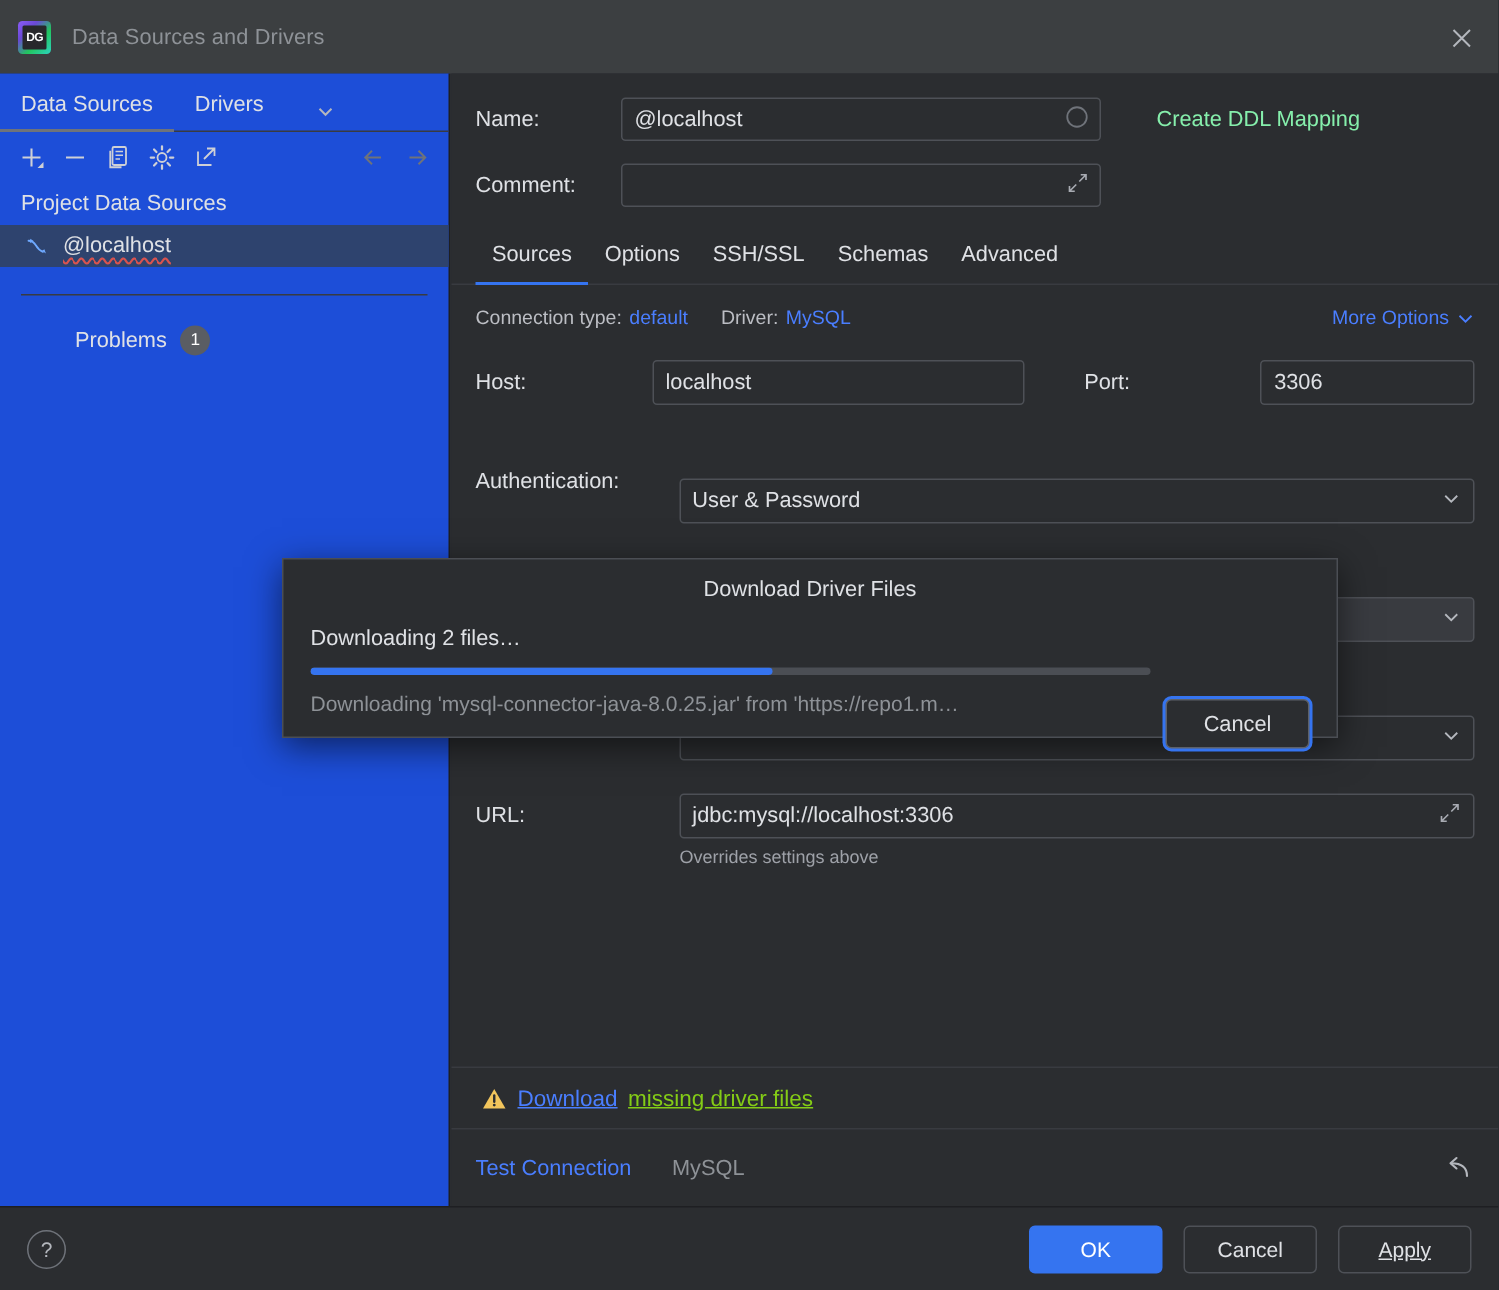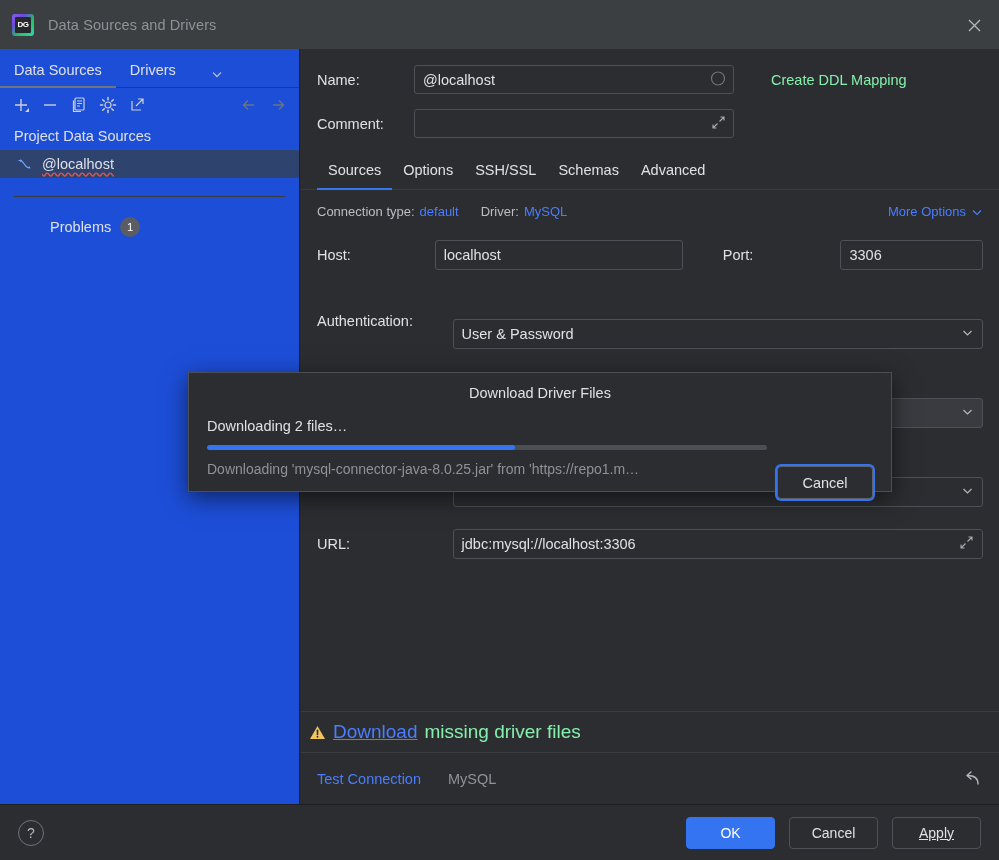--- a/index.html
+++ b/index.html
@@ -176,26 +176,26 @@
   .db-combo { width: 532px; }
 
   .url-row { margin-top: 22px; }
   .url-row .lbl { width: 136px; }
   .url-input { width: 532px; height: 30px; }
   .url-input .expand-ic { position: absolute; right: 8px; top: 50%; transform: translateY(-50%); }
   .url-hint { font-size: 12px; color: #9ea1a8; padding-left: 152px; margin-top: 5px; }
 
   .download-bar {
     position: absolute; left: 0; right: 0; bottom: 52px; height: 41px;
-    border-top: 1px solid #393b40; display: flex; align-items: center; padding-left: 8px;
-    font-size: 19px; gap: 7px;
+    border-top: 1px solid #393b40; display: flex; align-items: center; padding-left: 20px;
+    font-size: 15px; gap: 7px;
   }
   .download-bar .warn-ic { display: flex; align-items: center; }
   .dl-link { color: #4a7eff; text-decoration: underline; cursor: pointer; }
-  .dl-rest { color: #86efac; }
+  .dl-rest { color: #84cc16; text-decoration: underline; }
 
   .test-bar {
     position: absolute; left: 0; right: 0; bottom: 0; height: 52px;
     border-top: 1px solid #393b40; display: flex; align-items: center; padding: 0 16px;
   }
   .test-link { color: #4a7eff; font-size: 14.5px; cursor: pointer; }
   .test-driver { color: #8e9297; font-size: 14.5px; margin-left: 27px; }
   .undo-ic { margin-left: auto; cursor: pointer; display: flex; align-items: center; }
 
   
@@ -461,20 +461,21 @@
       <div class="input-box url-input">
         <span>jdbc:mysql://localhost:3306</span>
         <span class="expand-ic">
           <svg width="15" height="15" viewBox="0 0 15 15">
             <path d="M8.5 6.5 L13 2 M9.5 2 H13 V5.5" stroke="#a8abb2" stroke-width="1.1" fill="none"></path>
             <path d="M6.5 8.5 L2 13 M5.5 13 H2 V9.5" stroke="#a8abb2" stroke-width="1.1" fill="none"></path>
           </svg>
         </span>
       </div>
     </div>
+    <div class="url-hint">Overrides settings above</div>
 
     <div class="download-bar">
       <span class="warn-ic">
         <svg width="17" height="17" viewBox="0 0 17 17">
           <path d="M8.5 2 L16 15 H1 Z" fill="#f2c55c"></path>
           <path d="M8.5 6.3 v4.2" stroke="#2b2d30" stroke-width="1.6" stroke-linecap="round"></path>
           <circle cx="8.5" cy="12.7" r="0.95" fill="#2b2d30"></circle>
         </svg>
       </span>
       <span class="dl-link">Download</span>

